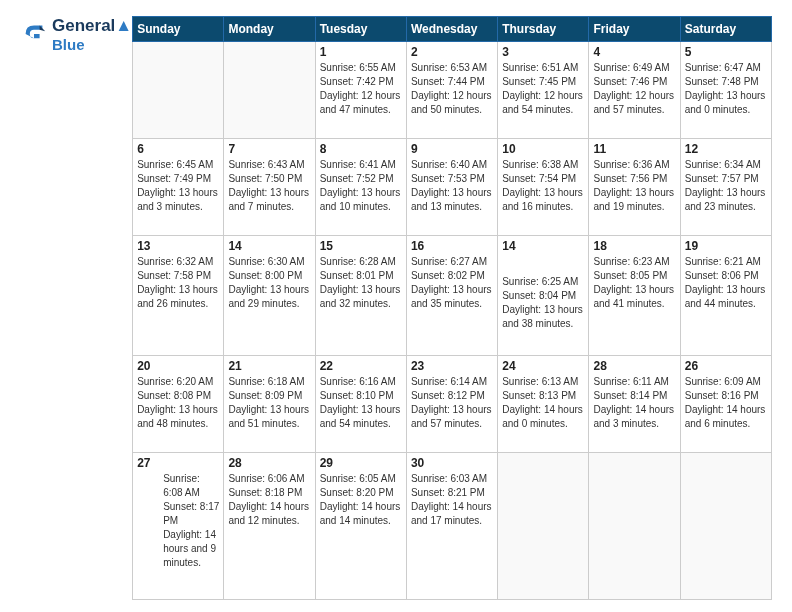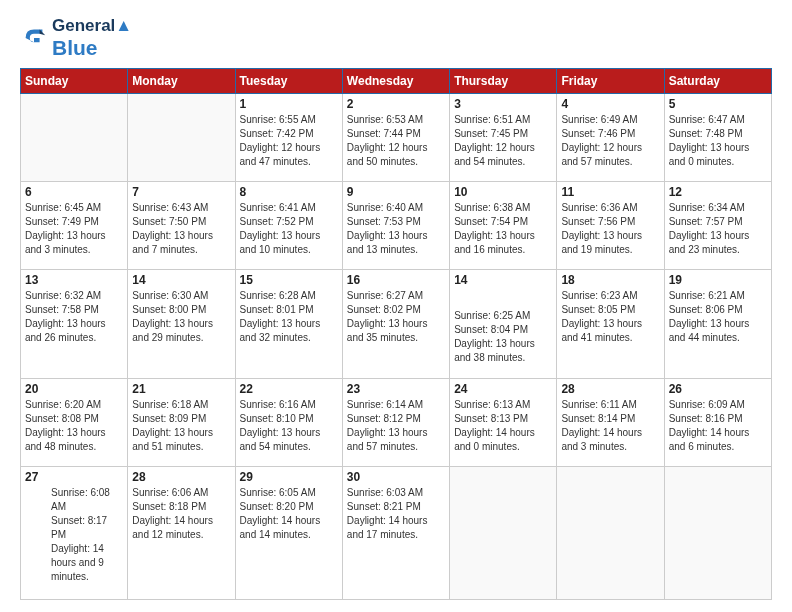--- a/index.html
+++ b/index.html
@@ -8,21 +8,21 @@
       background: #fff;
       width: 792px;
       height: 612px;
       overflow: hidden;
     }
     .page {
       width: 792px;
       height: 612px;
       padding: 16px 20px 12px 20px;
       display: flex;
-      flex-direction: column;
+      flex-direction: row;
     }
     .header {
       display: flex;
       justify-content: space-between;
       align-items: flex-start;
       margin-bottom: 8px;
     }
     .logo {
       display: flex;
       align-items: center;
@@ -47,21 +47,21 @@
       font-style: italic;
     }
     .calendar {
       flex: 1;
       border: 1px solid #ccc;
       border-collapse: collapse;
       width: 100%;
       table-layout: fixed;
     }
     .calendar th {
-      background: #b91c1c;
+      background: #0c4a6e;
       color: #fff;
       font-size: 12px;
       font-weight: bold;
       padding: 5px 4px;
       text-align: left;
       border: 1px solid #2369a8;
     }
     .calendar td {
       border: 1px solid #ccc;
       vertical-align: top;
@@ -91,21 +91,21 @@
 
 <div class="page">
   <div class="header">
     <div class="logo">
       <svg class="logo-icon" viewBox="0 0 40 40" xmlns="http://www.w3.org/2000/svg">
         <path d="M8 20 Q8 8 20 8 L32 8 L32 14 L20 14 Q14 14 14 20 Q14 26 20 26 L28 26 L28 20 L20 20 L20 26" fill="#2e7bc4"></path>
         <path d="M28 8 L36 16 L28 14 Z" fill="#1a3a5c"></path>
       </svg>
       <div>
         <div style="font-size:17px;font-weight:bold;color:#1a3a5c;line-height:1.15;">General<span style="color:#2e7bc4;">▲</span></div>
-        <div style="font-size:21px;font-weight:bold;color:#2e7bc4;line-height:1.15;">Blue</div>
+        <div style="font-size:15px;font-weight:bold;color:#2e7bc4;line-height:1.15;">Blue</div>
       </div>
     </div>
     <div class="title-block">
       <div class="month-title"></div>
       <div class="location-title"></div>
     </div>
   </div>
 
   <table class="calendar">
     <thead>

